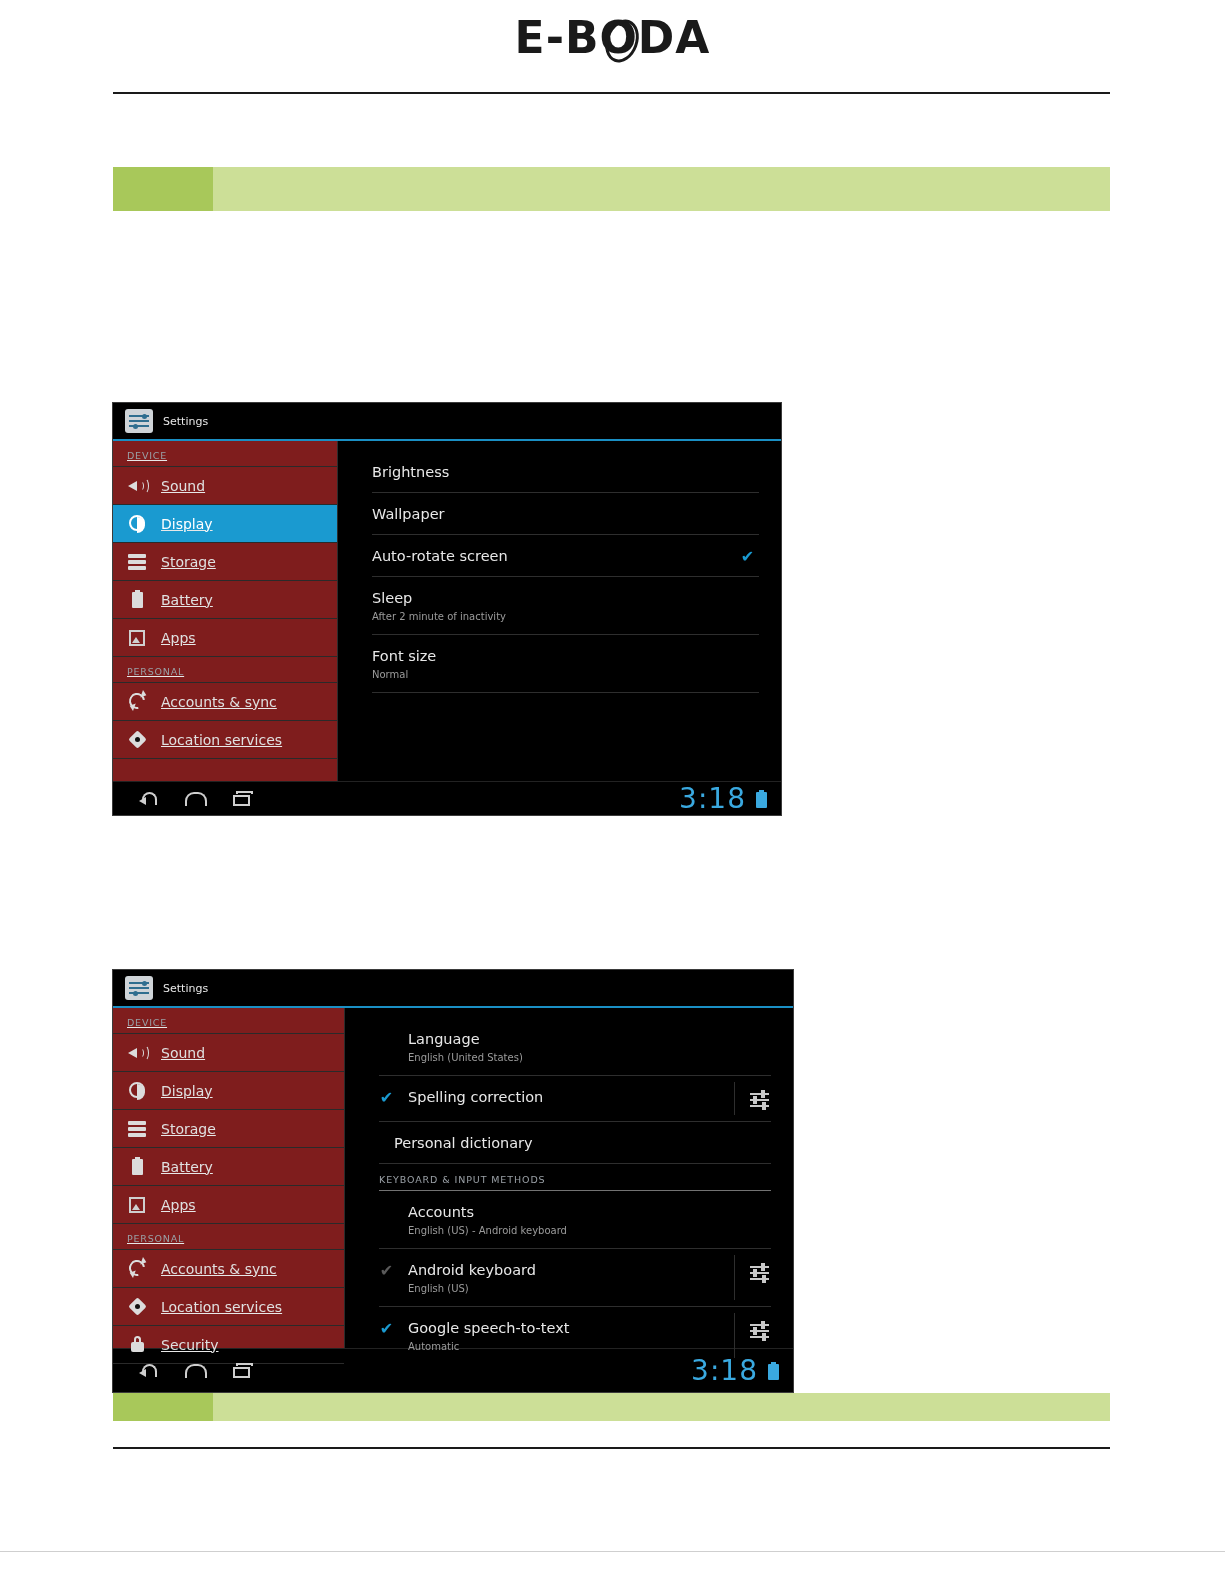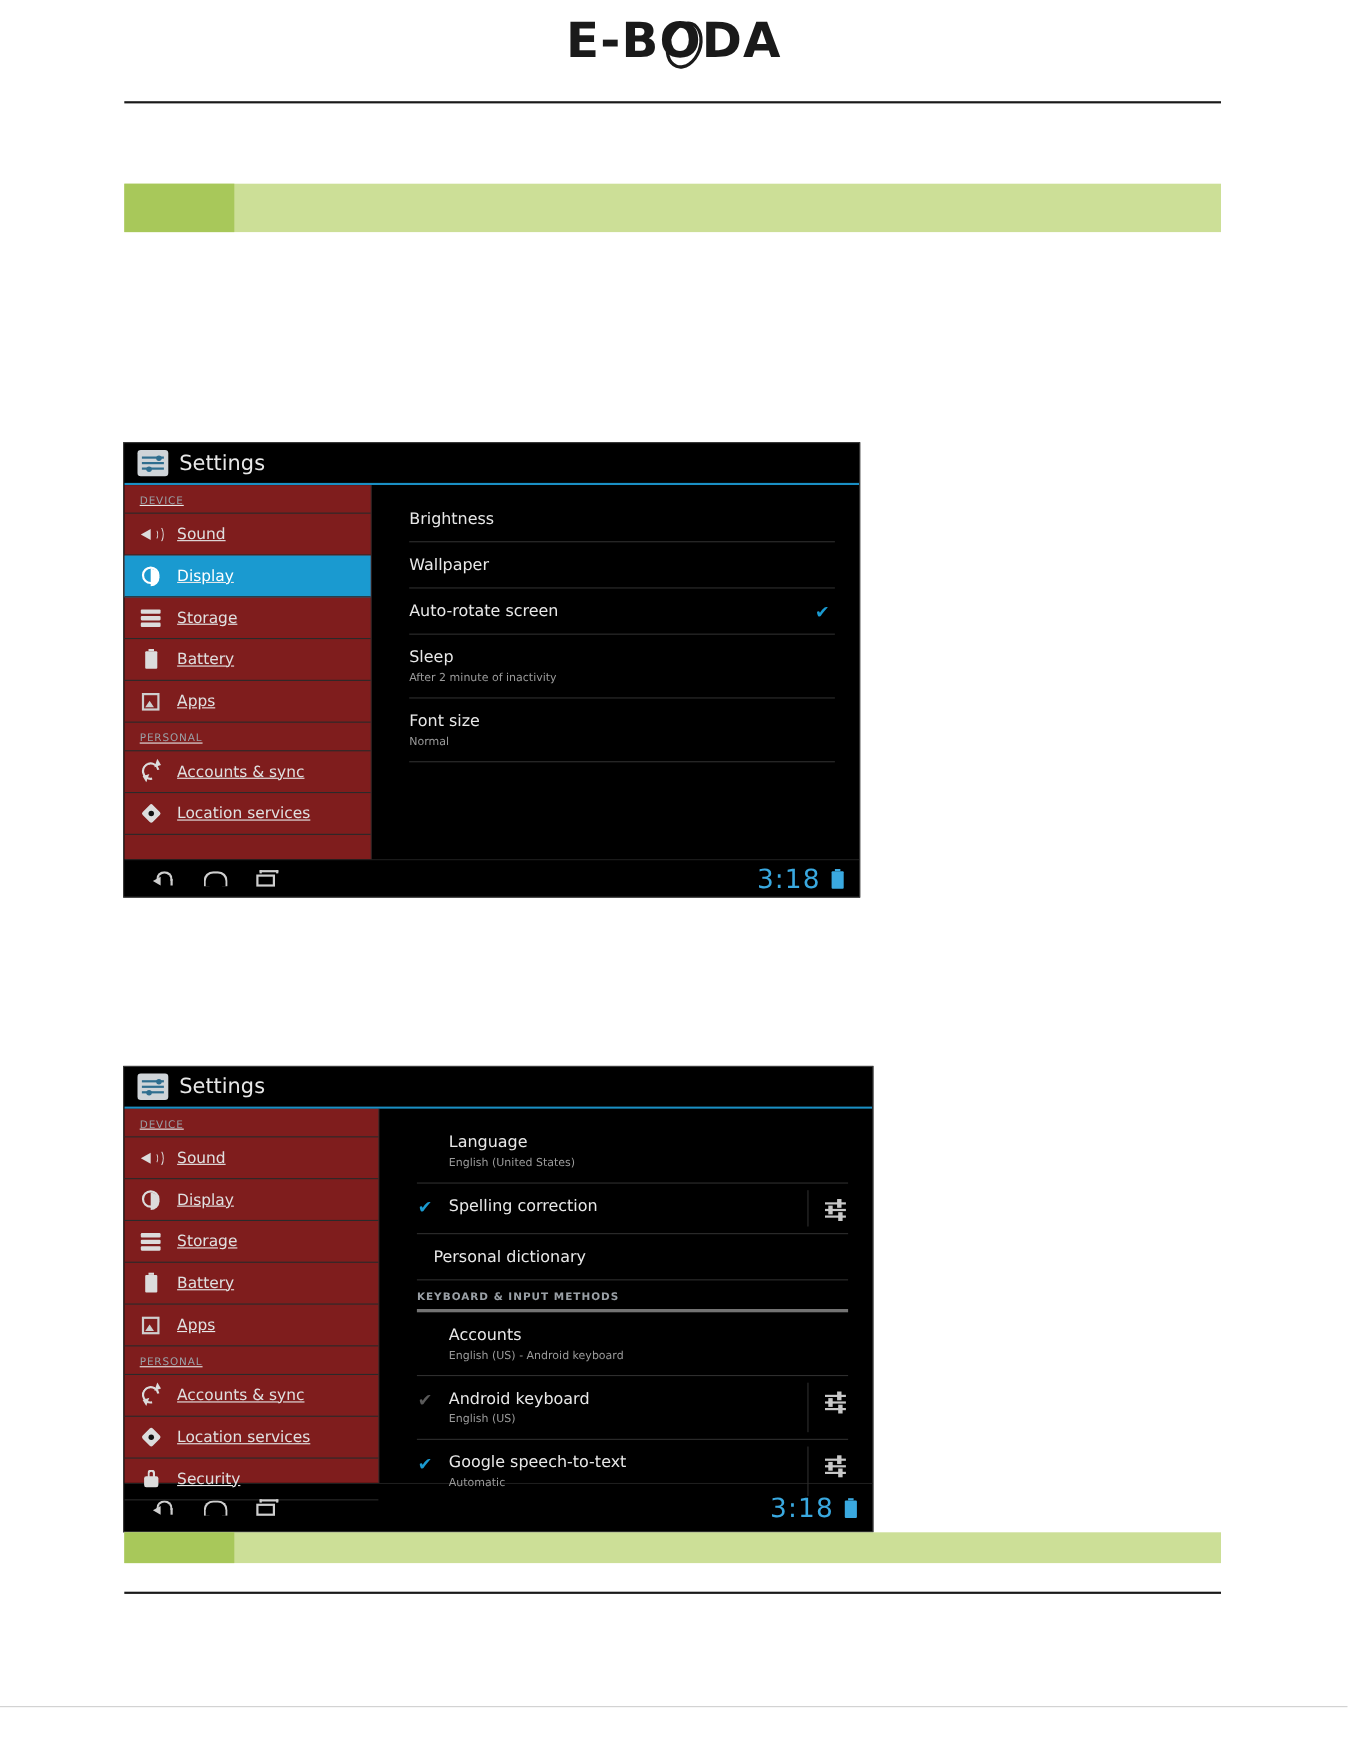--- a/index.html
+++ b/index.html
@@ -146,21 +146,21 @@
   .settings-icon .l3 { top: 16px; }
   .settings-icon .d1, .settings-icon .d2 {
     position: absolute;
     width: 5px; height: 5px;
     background: #2f6e8f;
     border-radius: 50%;
   }
   .settings-icon .d1 { top: 4.5px; left: 17px; }
   .settings-icon .d2 { top: 14.5px; left: 8px; }
   .title-text {
-    font-size: 19px;
+    font-size: 11px;
     color: #e8e8e8;
   }
 
   .body-row {
     display: flex;
     height: calc(100% - 38px - 34px);
     box-sizing: border-box;
   }
   .shot-2 .body-row { height: calc(100% - 38px - 44px); }
 
@@ -358,22 +358,21 @@
     font-size: 10px;
     color: #9b9b9b;
     margin-top: 3px;
     line-height: 13px;
   }
   .section-head {
     font-size: 9.5px;
     letter-spacing: 0.9px;
     color: #9aa0a6;
     padding: 10px 0 5px 0;
-    border-bottom: 3px solid #737373;
-    font-weight: bold;
+    border-bottom: 1px solid #737373;
   }
   .checkbox {
     width: 15px;
     height: 15px;
     position: relative;
     flex: 0 0 15px;
     margin-top: 2px;
   }
   .checkbox .tick {
     position: absolute;
@@ -482,21 +481,21 @@
     border-bottom: none;
     box-sizing: border-box;
   }
   .nav-right {
     margin-left: auto;
     display: flex;
     align-items: center;
     gap: 10px;
   }
   .clock {
-    font-size: 24px;
+    font-size: 28px;
     color: #3aa9e0;
     letter-spacing: 1px;
     font-family: "DejaVu Sans", sans-serif;
   }
   .batt {
     width: 11px; height: 18px;
     position: relative;
   }
   .batt .b {
     position: absolute; left: 0; top: 2px;

